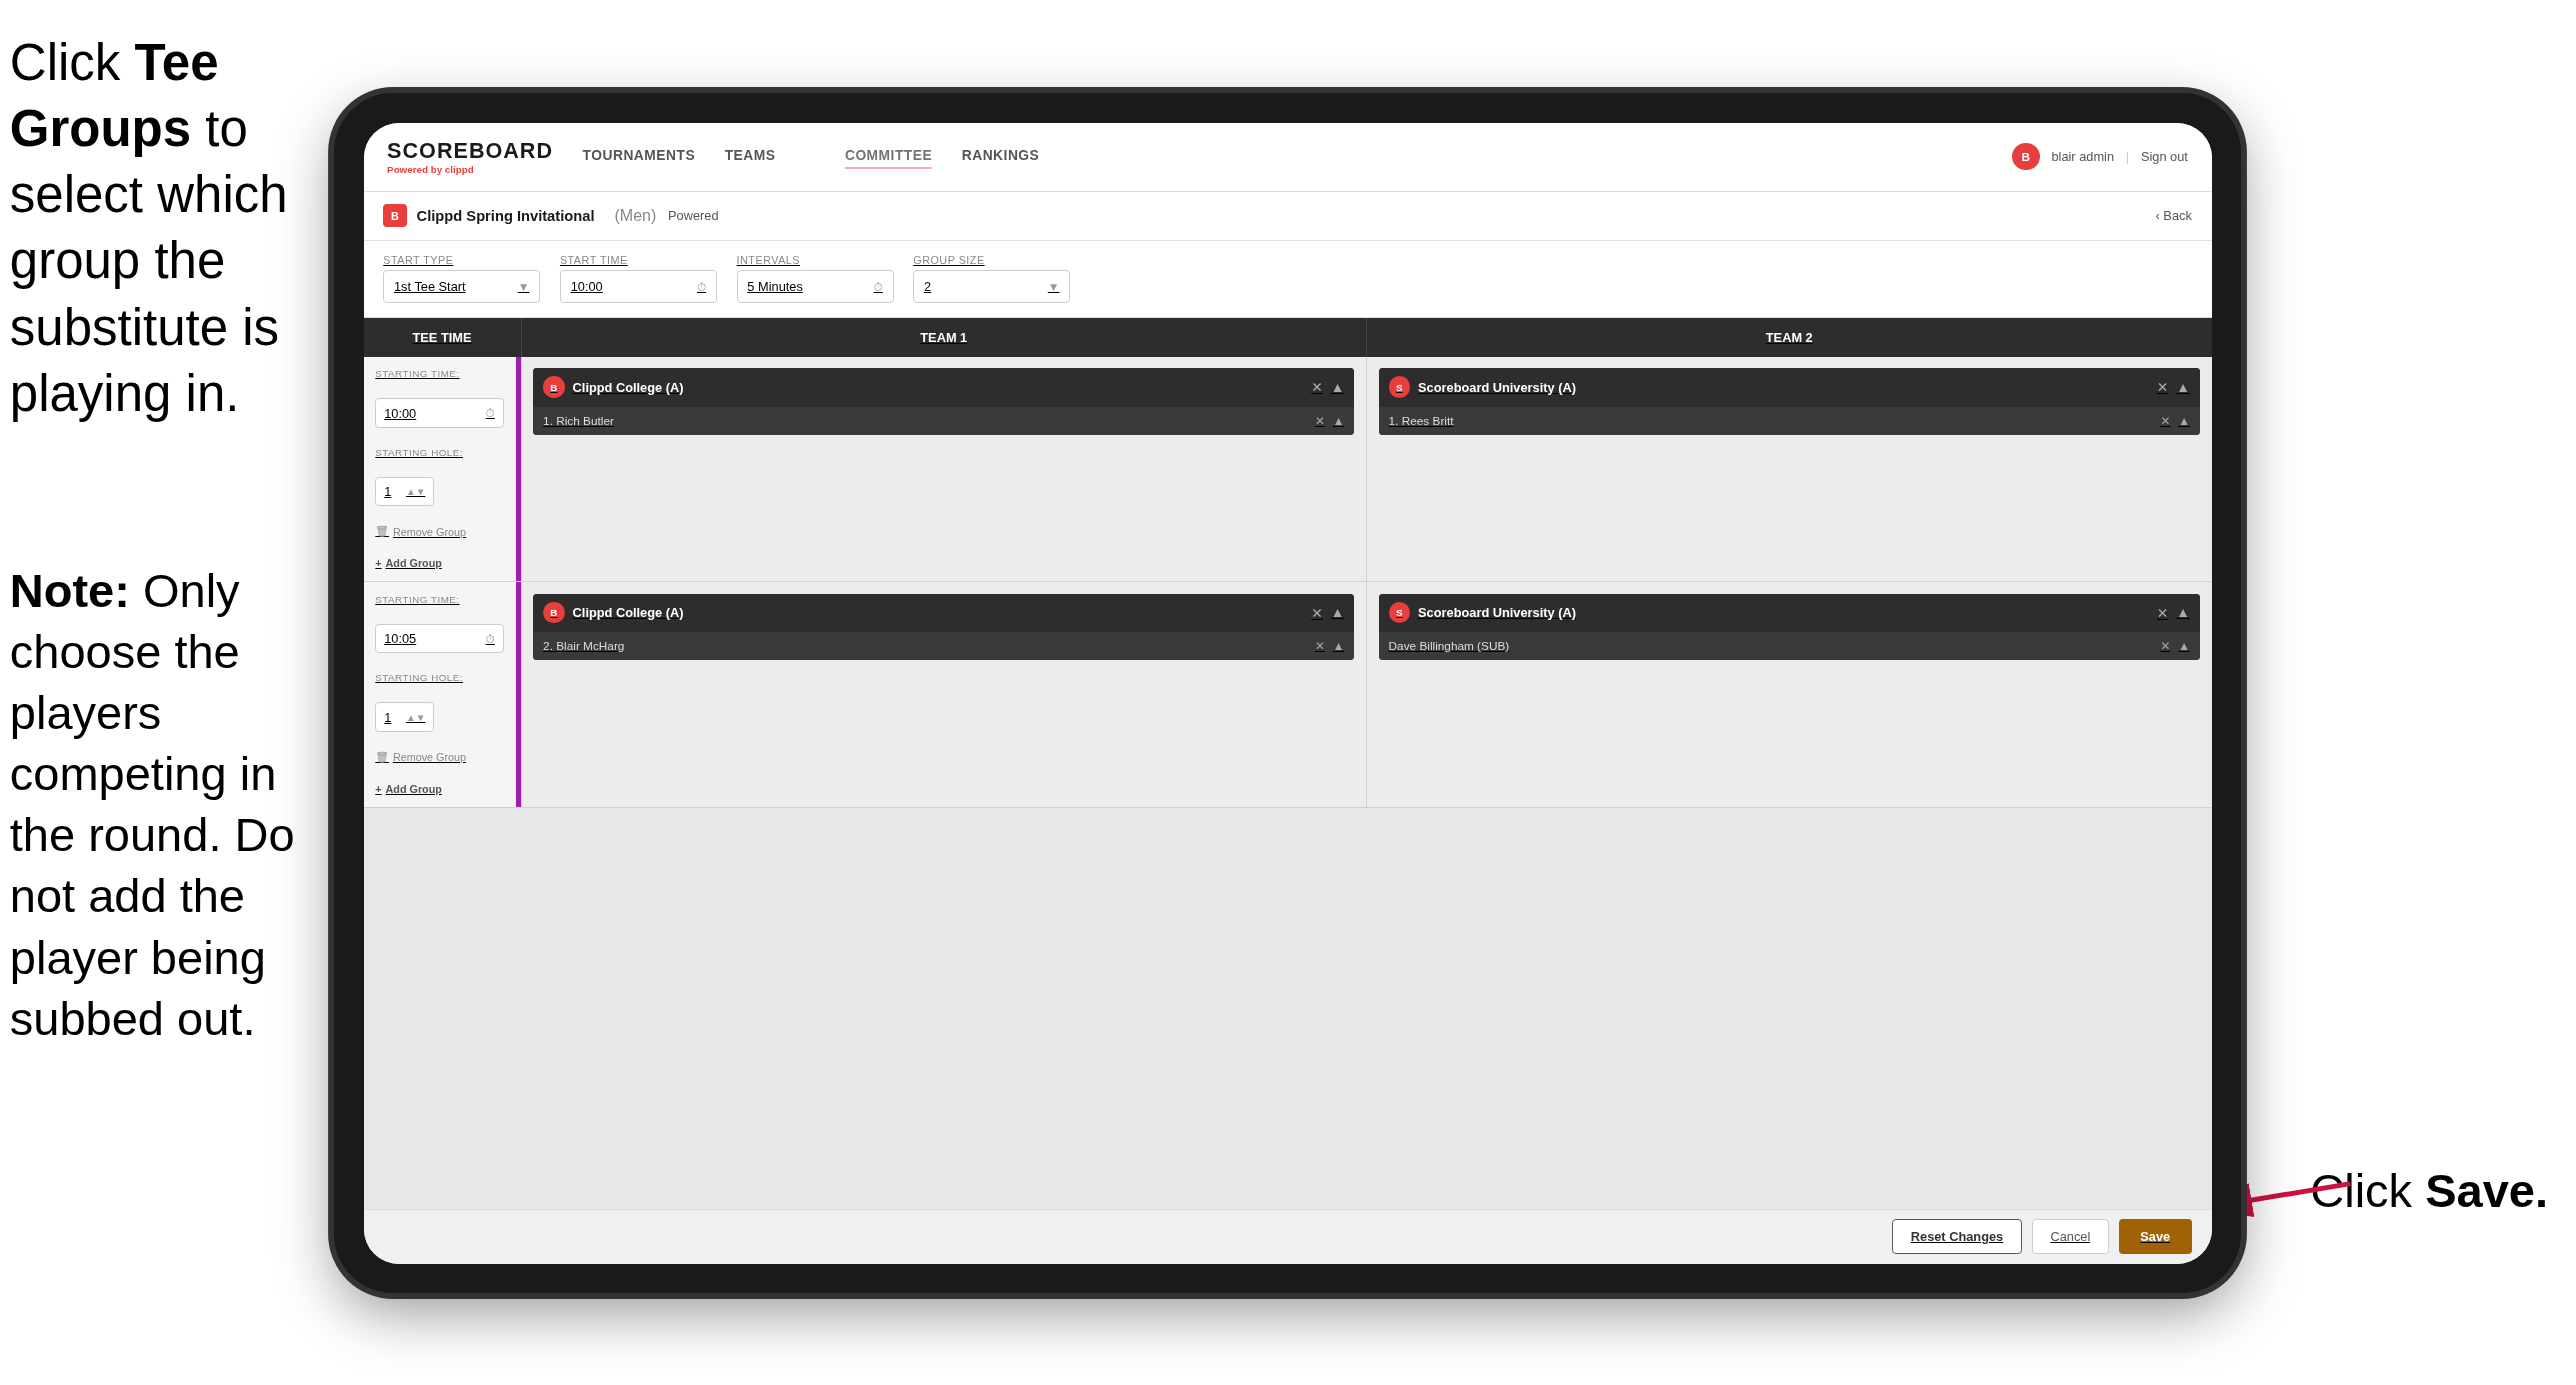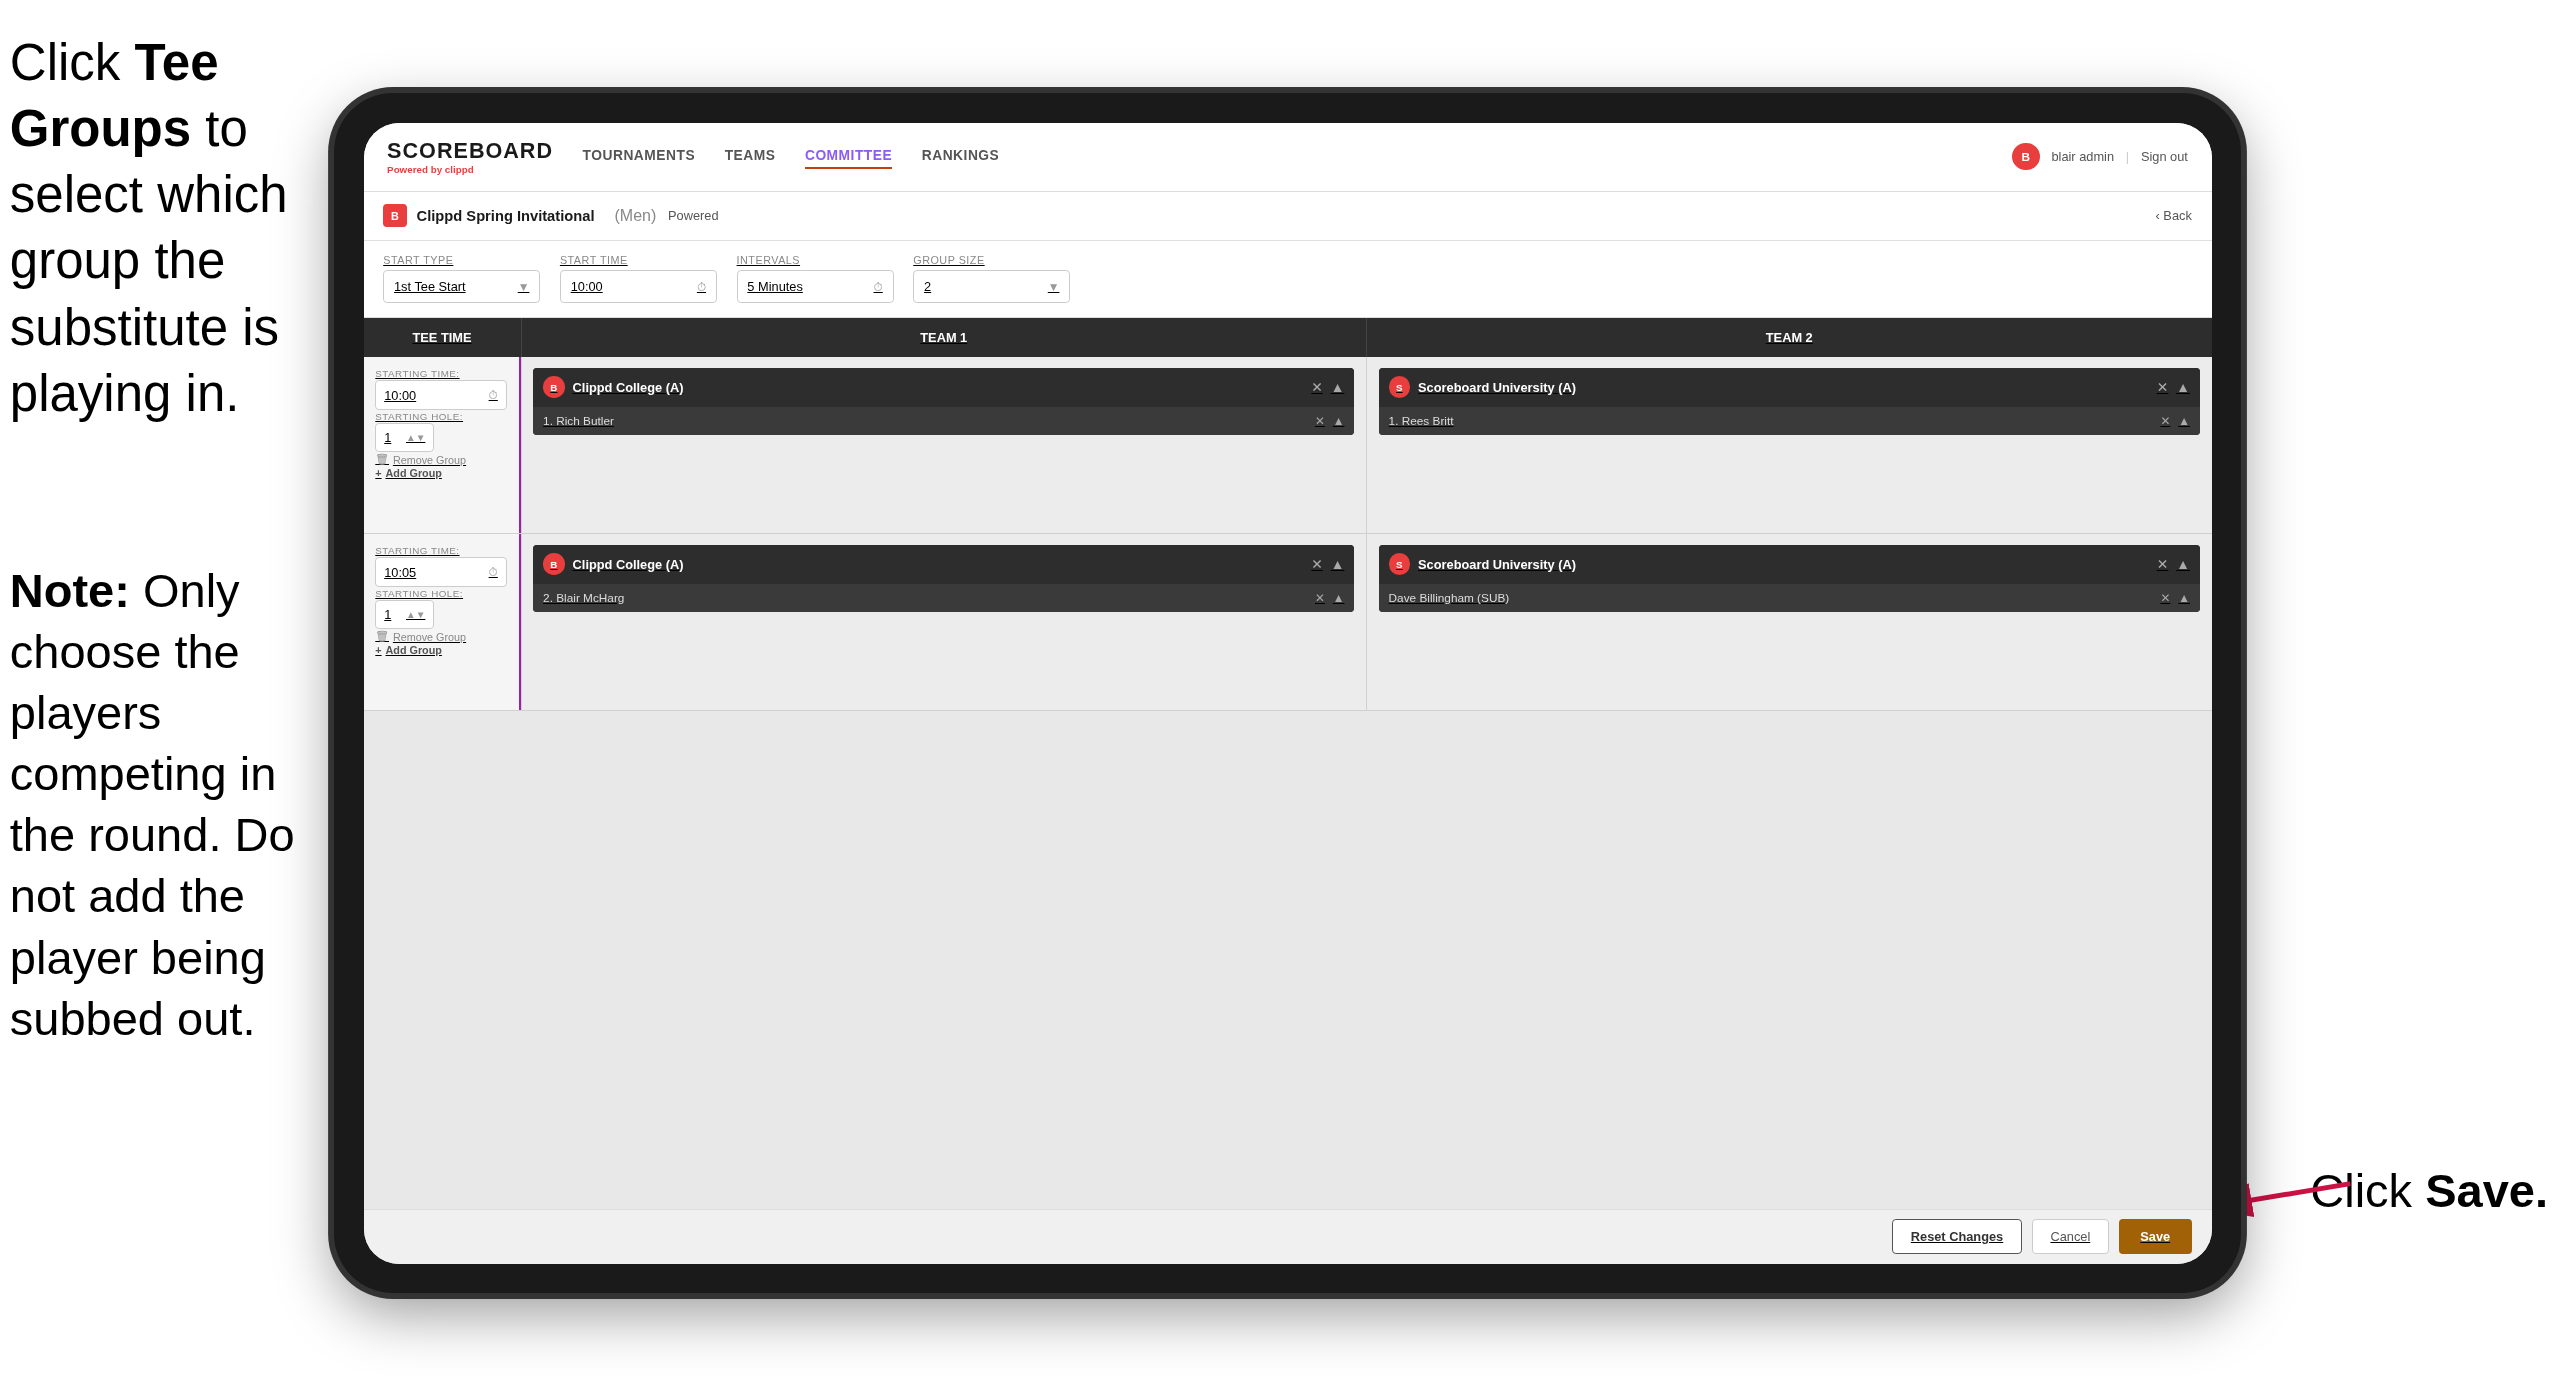--- a/index.html
+++ b/index.html
@@ -108,22 +108,23 @@
     .nav-link {
       font-size: 13.8px;
       font-weight: 600;
       color: #555;
       text-transform: uppercase;
       letter-spacing: 0.5px;
       cursor: pointer;
       padding: 3.9px 0;
     }
     .nav-link.active {
-      color: #8b5cf6;
-      border-bottom: 2px solid #c2410c;
+      color: #737373;
+      border-bottom: 2px solid #f9a8d4;
+      margin-left: 40px;
     }
 
     .nav-user {
       display: flex;
       align-items: center;
       gap: 11.8px;
       font-size: 12.8px;
       color: #555;
     }
     .nav-avatar {
@@ -268,25 +269,25 @@
     .tee-row {
       display: flex;
       border-bottom: 1px solid #d0d0d0;
       min-height: 177px;
     }
 
     .tee-left {
       width: 157px;
       flex-shrink: 0;
       background: #f5f5f5;
-      border-right: 2px solid #a21caf;
+      border-right: 5px solid #a21caf;
       padding: 11.8px;
       display: flex;
       flex-direction: column;
-      gap: 1px;
+      gap: 19px;
     }
     .tee-label {
       font-size: 9.8px;
       color: #888;
       text-transform: uppercase;
       letter-spacing: 0.5px;
     }
     .tee-time-input {
       height: 29.5px;
       border: 1px solid #ccc;

